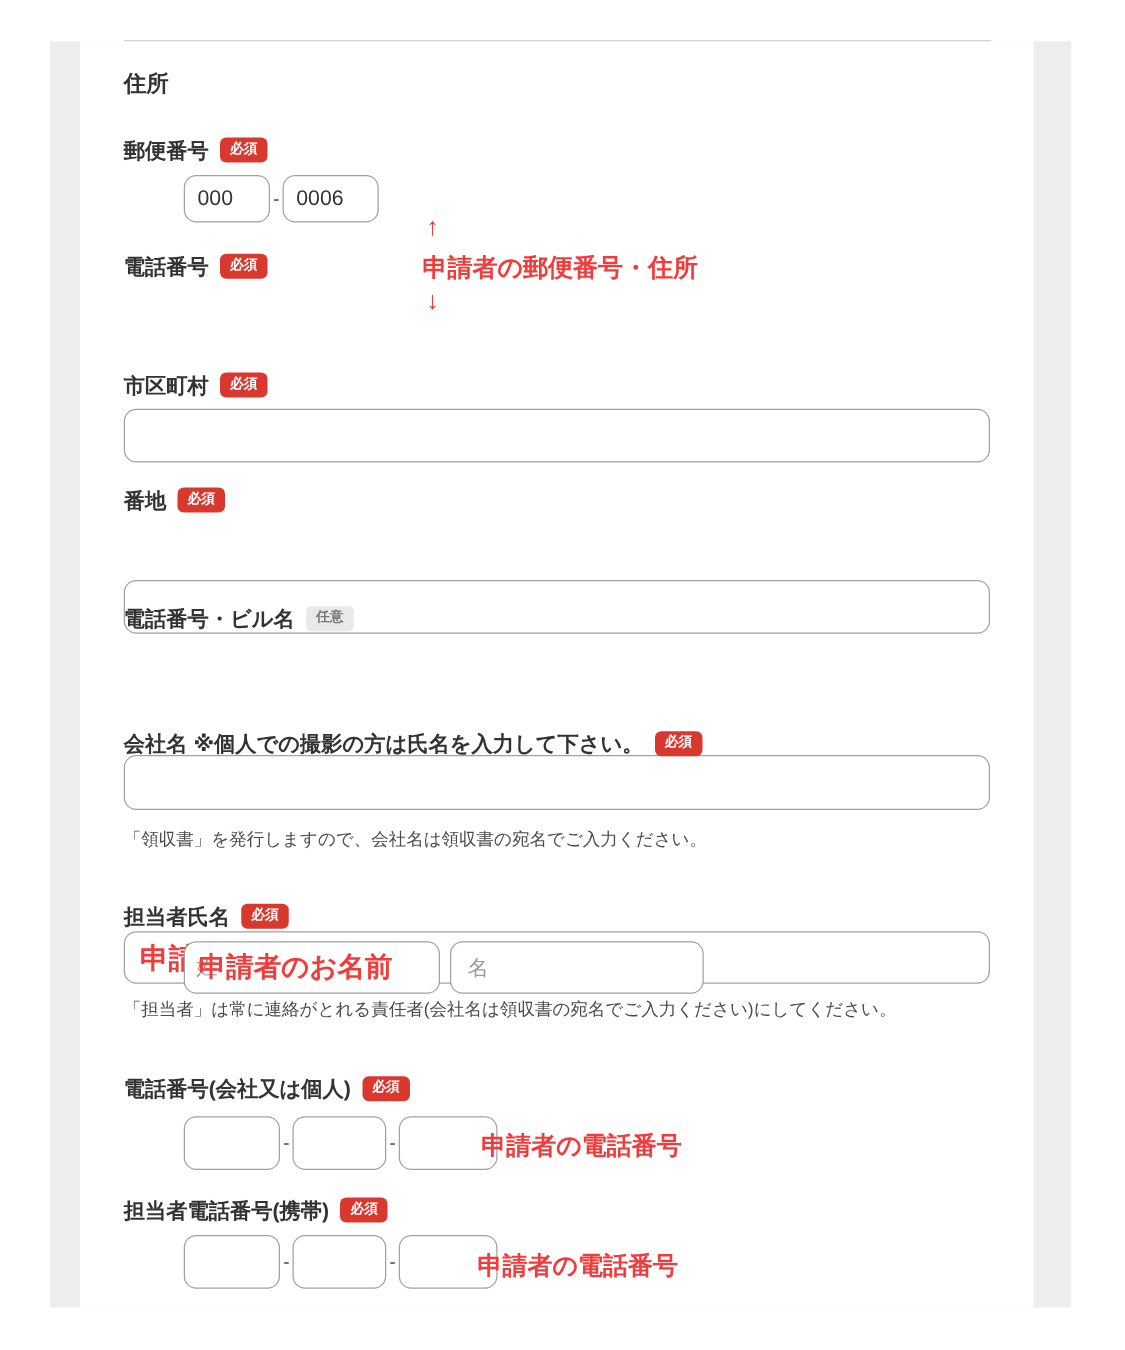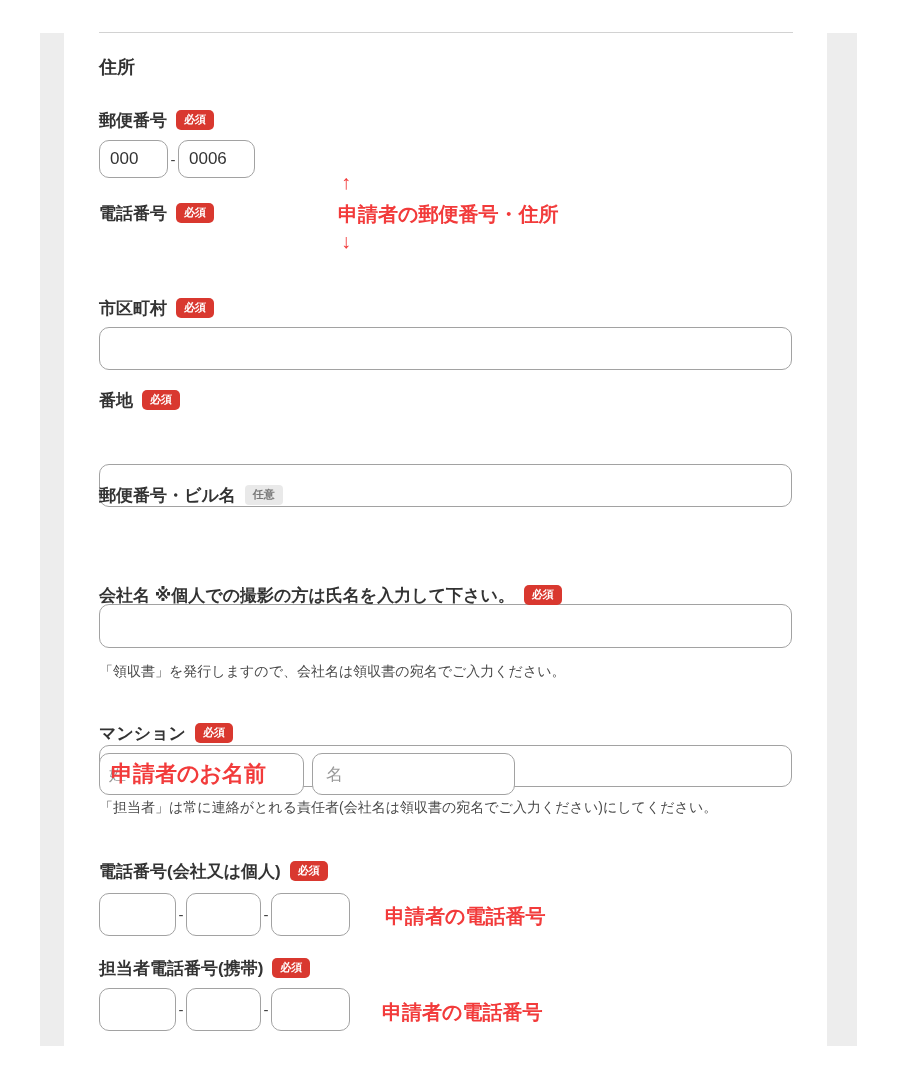--- a/index.html
+++ b/index.html
@@ -17,21 +17,21 @@
   .abs { position:absolute; }
   .band { left:40px; top:33px; width:817px; height:1013px; background:var(--band-bg); }
   .card { left:64px; top:33px; width:763px; height:1013px; background:var(--card-bg); }
   .divider { left:99px; top:32px; width:694px; height:1px; background:var(--divider); }
   .heading { font-size:18px; font-weight:bold; color:var(--label-text); }
   .label-row { display:flex; align-items:center; gap:9px; height:22px; }
   .lbl { font-size:17px; font-weight:bold; color:var(--label-text); white-space:nowrap; }
   .badge { font-size:11px; font-weight:bold; line-height:1; padding:4px 8px 5px; border-radius:5px; white-space:nowrap; }
   .badge.req { background:var(--required-badge-bg); color:var(--required-badge-text); }
   .badge.opt { background:var(--optional-badge-bg); color:var(--optional-badge-text); border-radius:4px; }
-  .row { display:flex; align-items:center; }
+  .row { display:flex; align-items:center;margin-left:48px; }
   .input { background:#fff; border:1px solid var(--input-border); border-radius:10px;
            display:flex; align-items:center; padding:0 10px; position:relative; }
   .input .val { font-size:17px; color:var(--input-text); }
   .ph { font-size:17px; color:var(--placeholder-text); }
   .sep { font-size:15px; color:#444; width:10px; text-align:center; flex:0 0 auto; }
   .helper { font-size:14px; color:var(--helper-text); white-space:nowrap; }
   .red-note { color:var(--annotation-red); font-weight:bold; white-space:nowrap; }
   .note-21 { font-size:20px; }
   .arrow { font-size:20px; font-weight:bold; color:var(--annotation-red); }
   .in-note { font-size:23px; }
@@ -78,36 +78,36 @@
   </div>
   <div class="abs input" style="left:99px;top:327px;width:693px;height:43px"></div>
 
   <div class="abs label-row" style="left:99px;top:389px">
     <span class="lbl">番地</span>
     <span class="badge req">必須</span>
   </div>
   <div class="abs input" style="left:99px;top:421px;width:693px;height:43px"></div>
 
   <div class="abs label-row" style="left:99px;top:484px">
-    <span class="lbl">郵便番号・ビル名</span>
+    <span class="lbl">電話番号・ビル名</span>
     <span class="badge opt">任意</span>
   </div>
   <div class="abs input" style="left:99px;top:518px;width:693px;height:44px"></div>
 
   <div class="abs label-row" style="left:99px;top:584px">
     <span class="lbl">会社名 ※個人での撮影の方は氏名を入力して下さい。</span>
     <span class="badge req">必須</span>
   </div>
   <div class="abs input" style="left:99px;top:615px;width:693px;height:42px;padding-left:12px">
     <span class="red-note in-note">申請者のお名前</span>
   </div>
   <div class="abs helper" style="left:99px;top:663px">「領収書」を発行しますので、会社名は領収書の宛名でご入力ください。</div>
 
   <div class="abs label-row" style="left:99px;top:722px">
-    <span class="lbl">マンション</span>
+    <span class="lbl">担当者氏名</span>
     <span class="badge req">必須</span>
   </div>
   <div class="abs row" style="left:99px;top:753px;gap:8px">
     <div class="input" style="width:205px;height:42px">
       <span class="ph ph-abs">姓</span>
       <span class="red-note overlay-note">申請者のお名前</span>
     </div>
     <div class="input" style="width:203px;height:42px;padding-left:13px">
       <span class="ph">名</span>
     </div>

